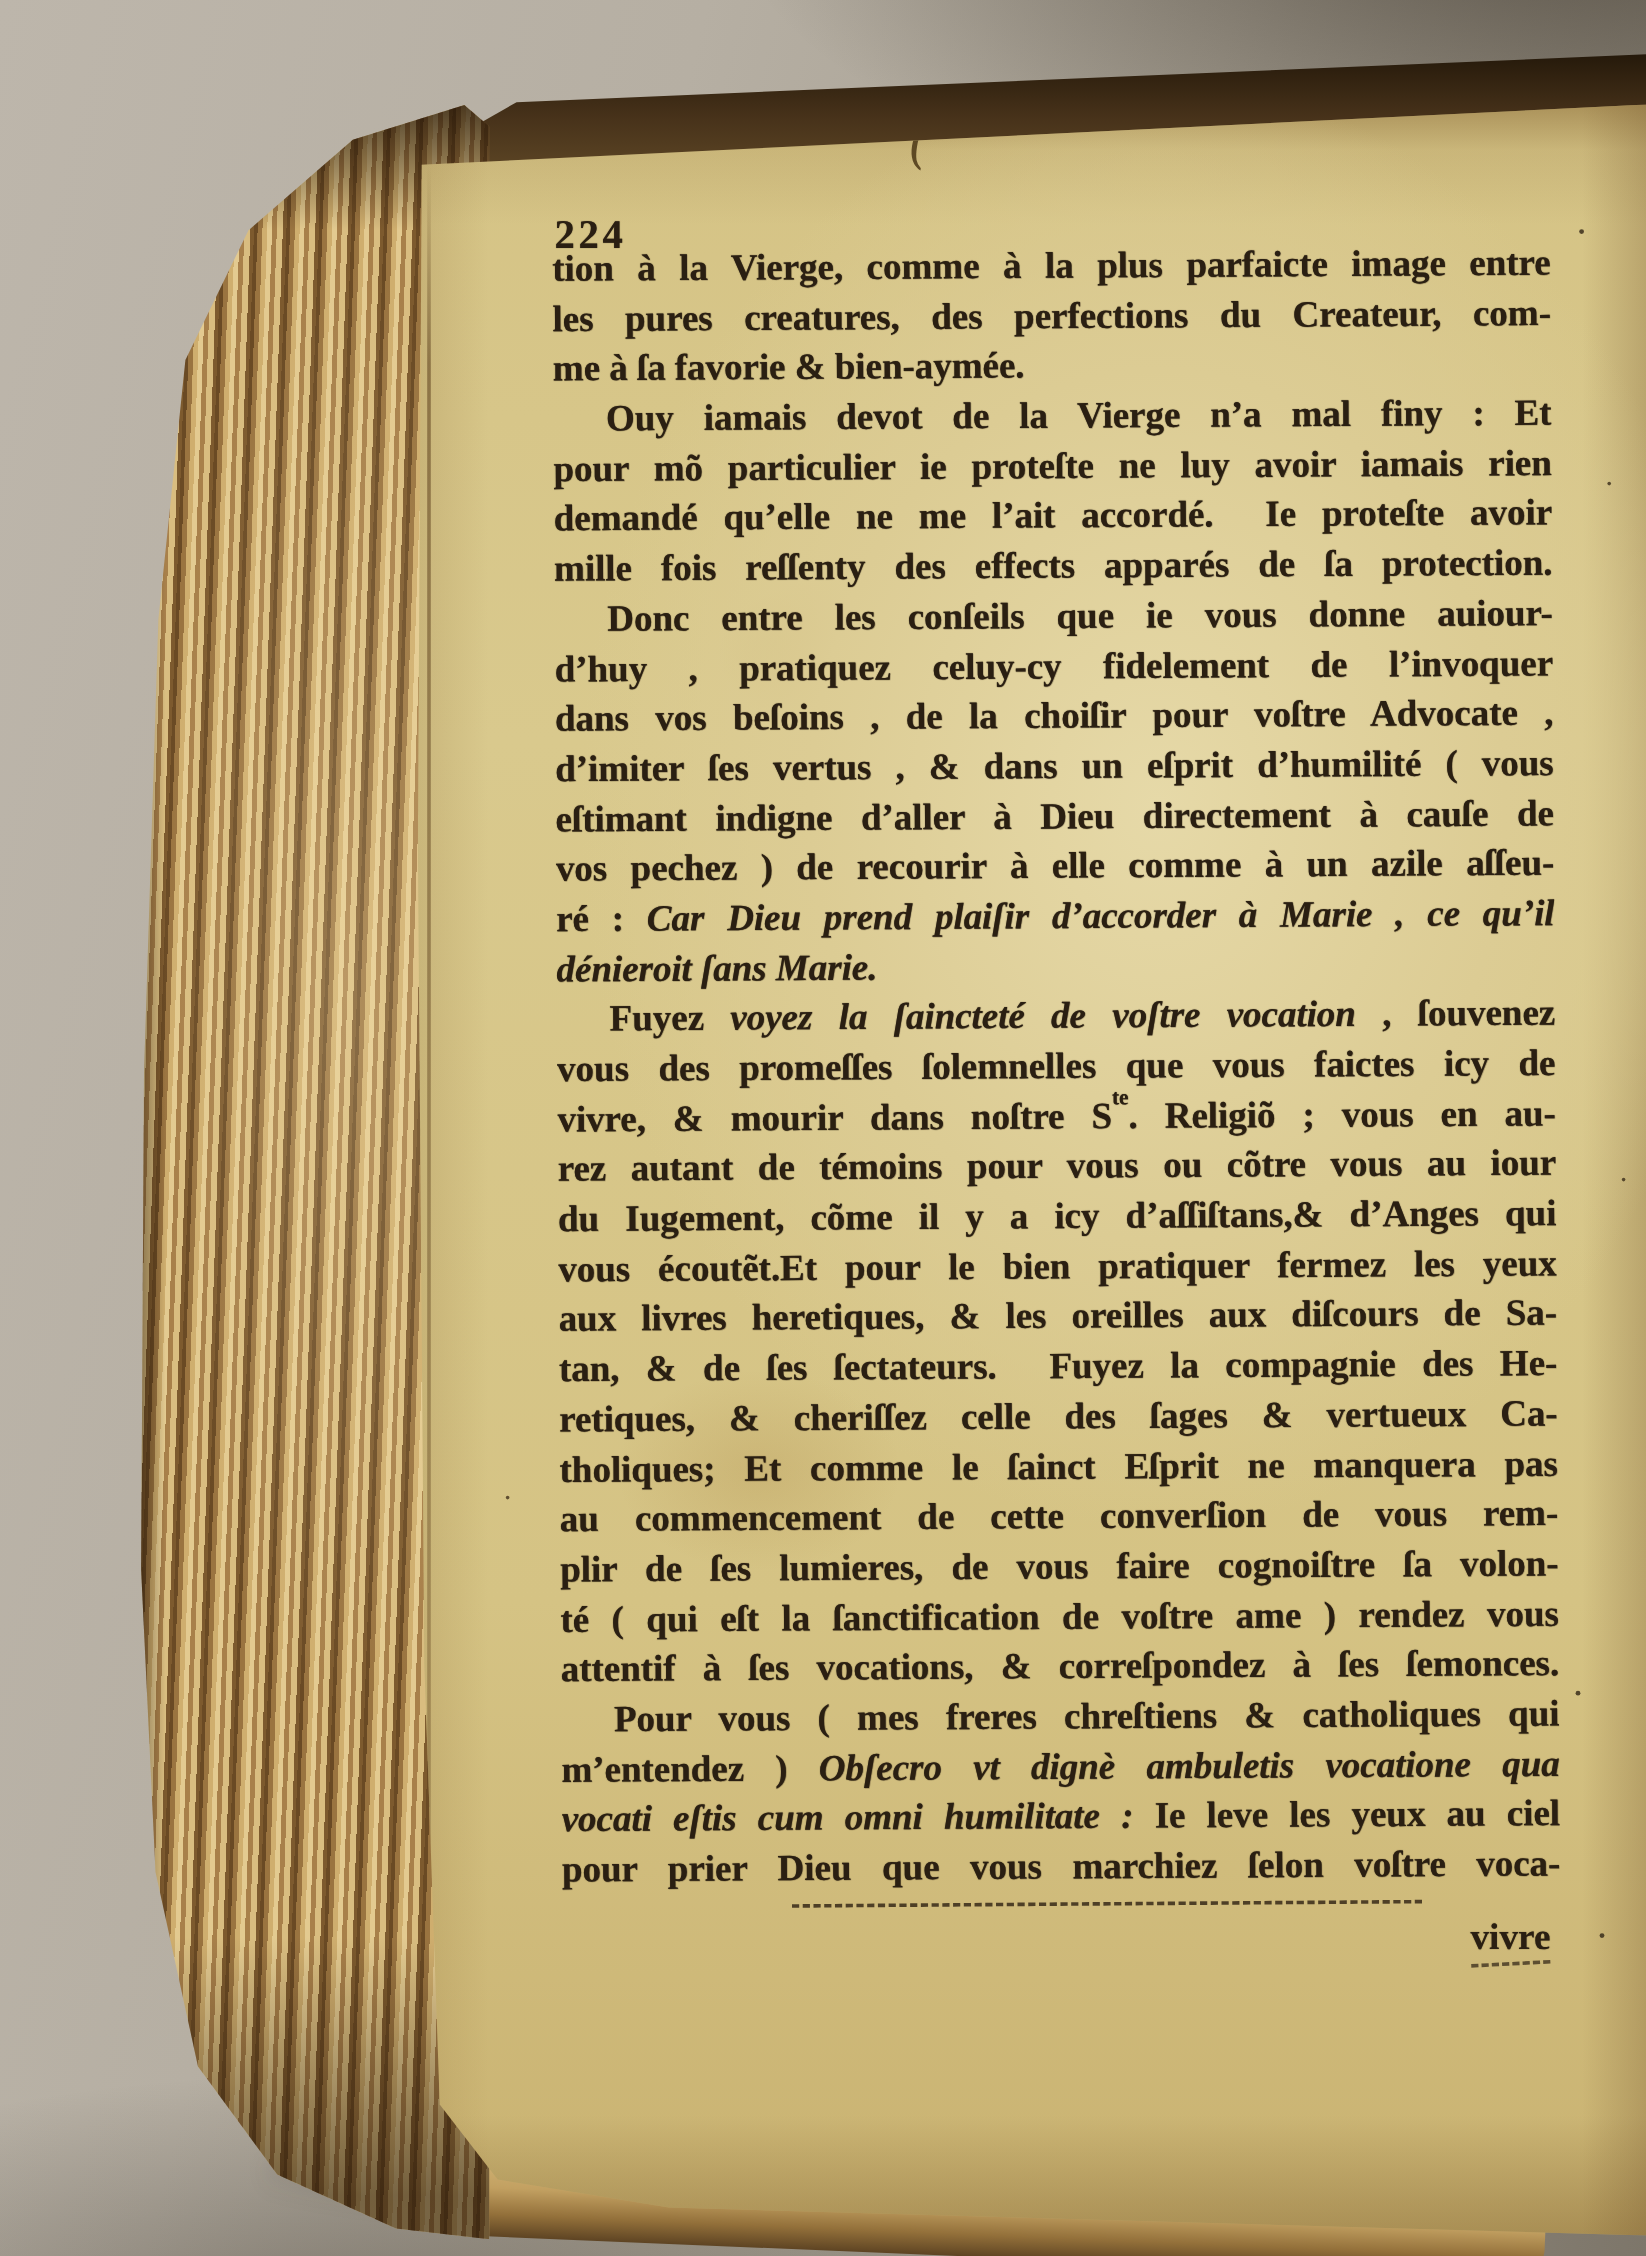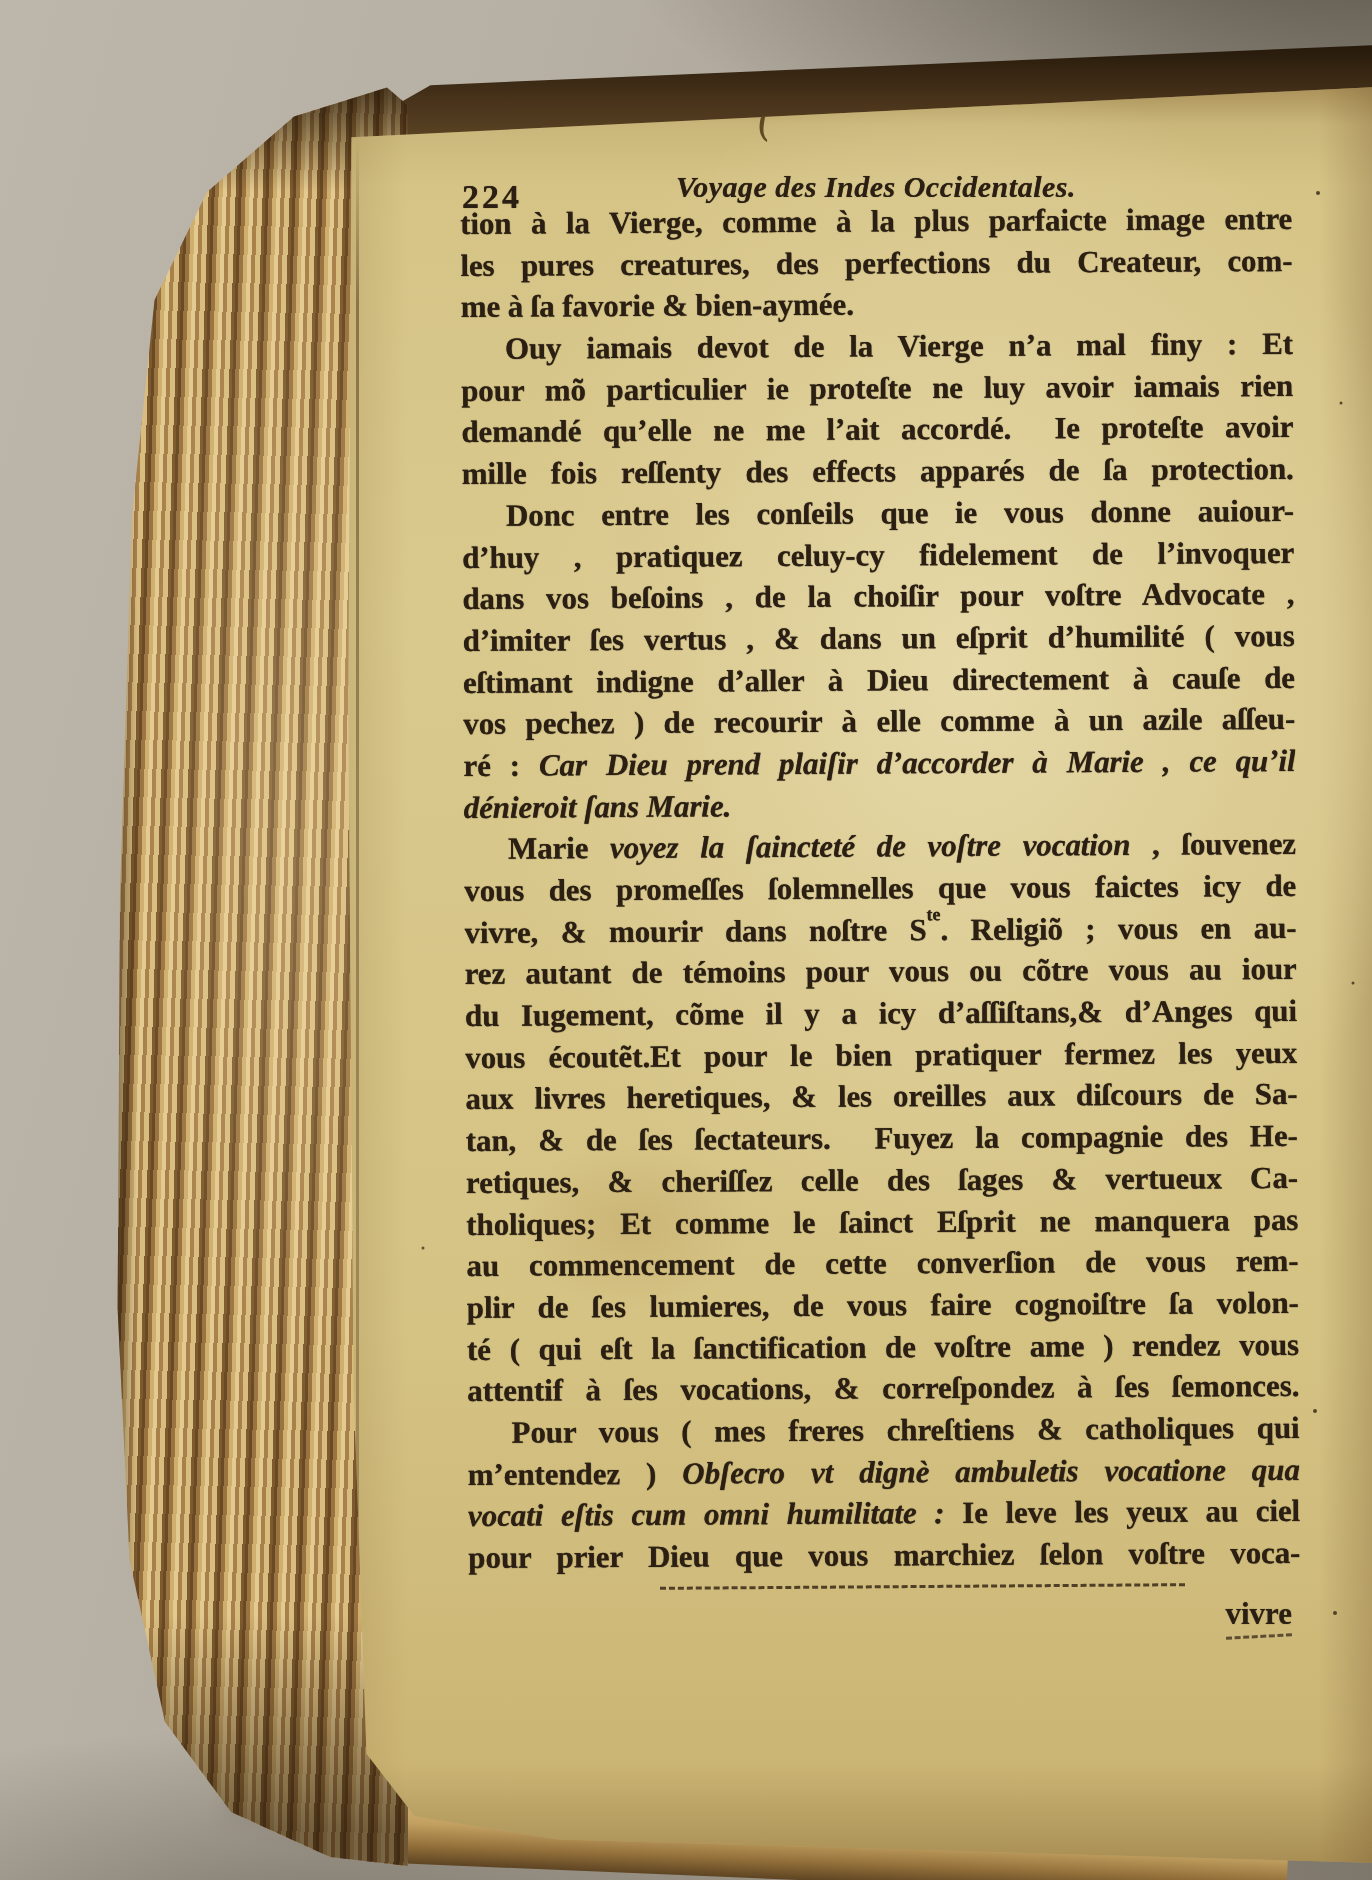--- a/index.html
+++ b/index.html
@@ -117,38 +117,37 @@
 <div class="scene">
   <div class="book">
     <div class="book-shadow"></div>
     <div class="bottom-sheets"></div>
     <div class="book-top-edge"></div>
     <div class="page-edges"></div>
     <div class="page">
       <div class="sheet-line"></div>
       <div class="ink-mark">(</div>
       <div class="pageno">224</div>
-      <div class="running-title">Voyage des Indes Occidentales.</div>
       <div class="text-block" id="text-block">
           <div class="line"><span>tion à la Vierge, comme à la plus parfaicte image entre</span></div>
           <div class="line"><span>les pures creatures, des perfections du Createur, com-</span></div>
           <div class="line endline"><span>me à ſa favorie &amp; bien-aymée.</span></div>
           <div class="line indent"><span>Ouy iamais devot de la Vierge n’a mal finy : Et</span></div>
           <div class="line"><span>pour mõ particulier ie proteſte ne luy avoir iamais rien</span></div>
           <div class="line"><span>demandé qu’elle ne me l’ait accordé.&nbsp; Ie proteſte avoir</span></div>
           <div class="line"><span>mille fois reſſenty des effects apparés de ſa protection.</span></div>
           <div class="line indent"><span>Donc entre les conſeils que ie vous donne auiour-</span></div>
           <div class="line"><span>d’huy , pratiquez celuy-cy fidelement de l’invoquer</span></div>
           <div class="line"><span>dans vos beſoins , de la choiſir pour voſtre Advocate ,</span></div>
           <div class="line"><span>d’imiter ſes vertus , &amp; dans un eſprit d’humilité ( vous</span></div>
           <div class="line"><span>eſtimant indigne d’aller à Dieu directement à cauſe de</span></div>
           <div class="line"><span>vos pechez ) de recourir à elle comme à un azile aſſeu-</span></div>
           <div class="line"><span>ré : </span><span class="it">Car Dieu prend plaiſir d’accorder à Marie , ce qu’il</span></div>
           <div class="line endline"><span class="it">dénieroit ſans Marie.</span></div>
-          <div class="line indent"><span>Marie </span><span class="it">voyez la ſaincteté de voſtre vocation</span><span> , ſouvenez</span></div>
+          <div class="line indent"><span>Fuyez </span><span class="it">voyez la ſaincteté de voſtre vocation</span><span> , ſouvenez</span></div>
           <div class="line"><span>vous des promeſſes ſolemnelles que vous faictes icy de</span></div>
           <div class="line"><span>vivre, &amp; mourir dans noſtre S</span><sup>te</sup><span>. Religiõ ; vous en au-</span></div>
           <div class="line"><span>rez autant de témoins pour vous ou cõtre vous au iour</span></div>
           <div class="line"><span>du Iugement, cõme il y a icy d’aſſiſtans,&amp; d’Anges qui</span></div>
           <div class="line"><span>vous écoutẽt.Et pour le bien pratiquer fermez les yeux</span></div>
           <div class="line"><span>aux livres heretiques, &amp; les oreilles aux diſcours de Sa-</span></div>
           <div class="line"><span>tan, &amp; de ſes ſectateurs.&nbsp; Fuyez la compagnie des He-</span></div>
           <div class="line"><span>retiques, &amp; cheriſſez celle des ſages &amp; vertueux Ca-</span></div>
           <div class="line"><span>tholiques; Et comme le ſainct Eſprit ne manquera pas</span></div>
           <div class="line"><span>au commencement de cette converſion de vous rem-</span></div>

